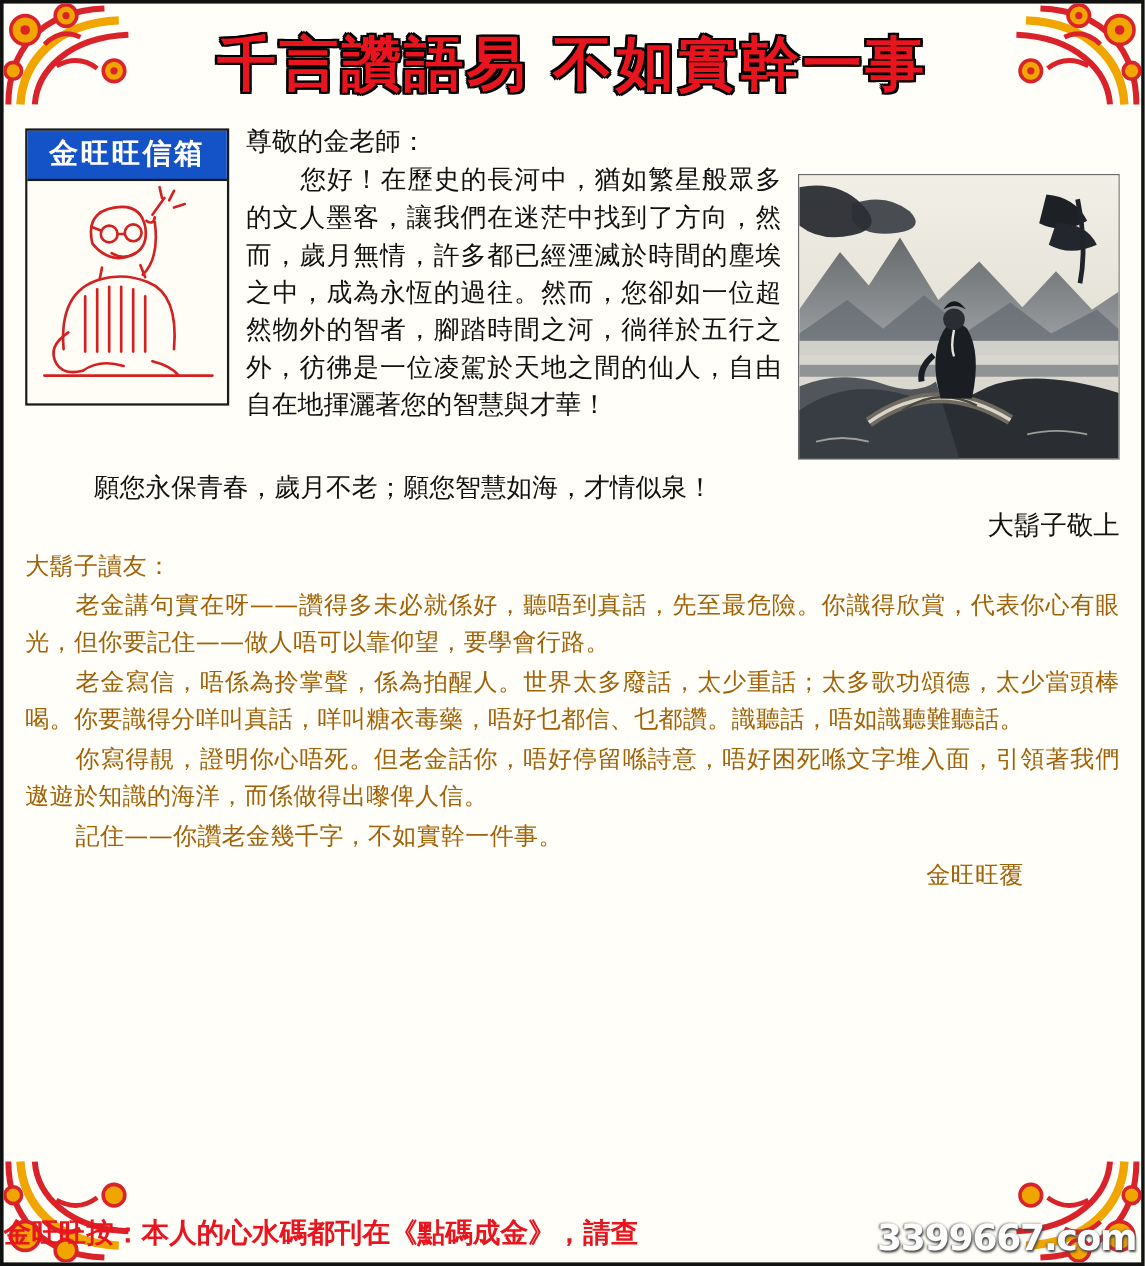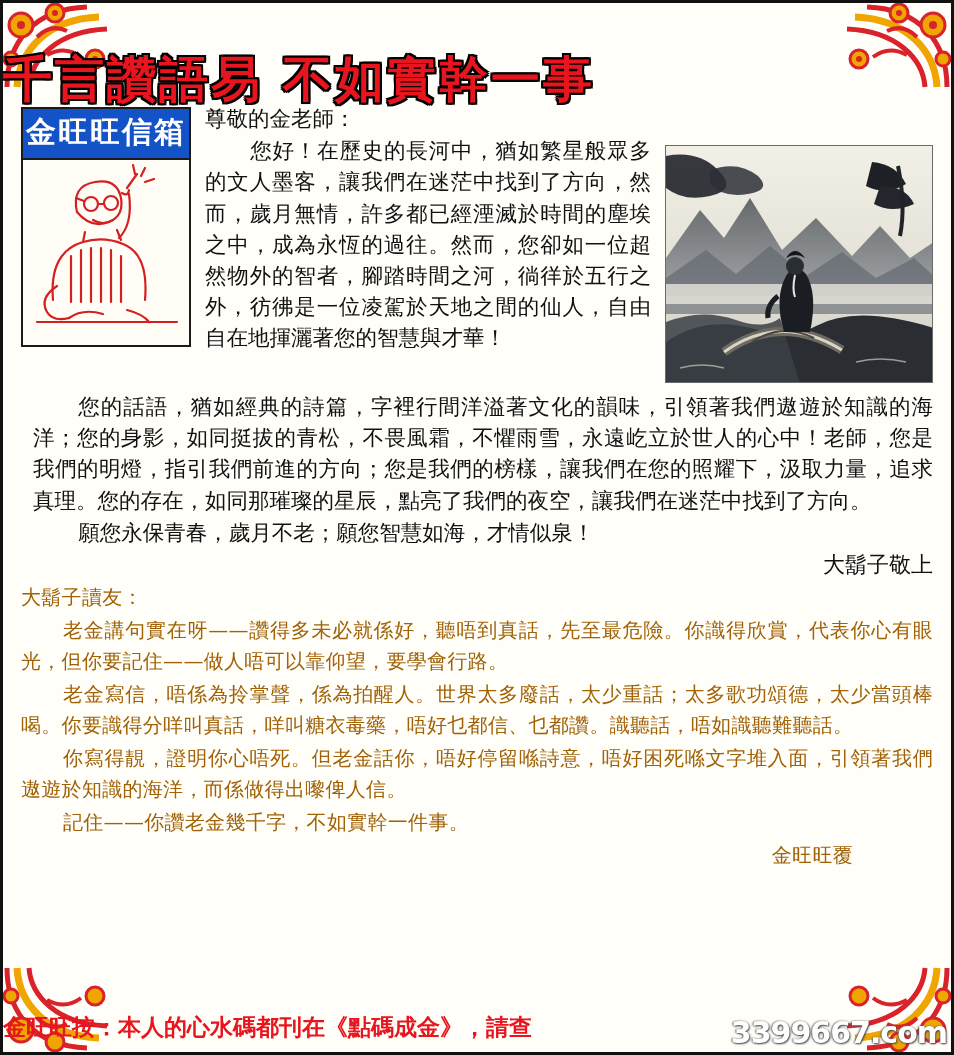--- a/index.html
+++ b/index.html
@@ -29,22 +29,22 @@
   }
   .corner.tl { top: 0; left: 0; }
   .corner.tr { top: 0; right: 0; transform: scaleX(-1); }
   .corner.bl { bottom: 0; left: 0; transform: scaleY(-1); }
   .corner.br { bottom: 0; right: 0; transform: scale(-1,-1); }
 
   
   .title-bar {
     position: absolute;
     top: 18px; left: 0; right: 0;
+    text-align: center;
     height: 70px;
-    margin-top: 26px;
   }
   .title {
     display: inline-block;
     font-family: "DejaVu Serif", "Liberation Serif", serif;
     font-size: 49px;
     font-weight: bold;
     letter-spacing: 3px;
     color: #e8141e;
     text-shadow:
       2px 0 0 #000, -2px 0 0 #000, 0 2px 0 #000, 0 -2px 0 #000,
@@ -67,21 +67,21 @@
     width: 170px;
     margin: 4px 14px 6px 0;
     border: 2px solid #1a1a1a;
     background: #fff;
   }
   .mailbox-head {
     background: #1452c8;
     color: #fff;
     font-family: "DejaVu Serif", "Liberation Serif", serif;
     font-weight: bold;
-    font-size: 30px;
+    font-size: 24px;
     text-align: center;
     letter-spacing: 2px;
     padding: 3px 0 5px;
     border-bottom: 2px solid #1a1a1a;
   }
   .mailbox-art {
     height: 185px;
     background: #fffdf5;
     position: relative;
   }
@@ -337,21 +337,20 @@
           <path d="M14 222 q22 -6 44 0"></path>
           <path d="M190 216 q24 -6 50 0"></path>
         </g>
       </svg>
     </div>
 
     <div class="letter">
       <p>尊敬的金老師：</p>
       <p class="indent">您好！在歷史的長河中，猶如繁星般眾多的文人墨客，讓我們在迷茫中找到了方向，然而，歲月無情，許多都已經湮滅於時間的塵埃之中，成為永恆的過往。然而，您卻如一位超然物外的智者，腳踏時間之河，徜徉於五行之外，彷彿是一位凌駕於天地之間的仙人，自由自在地揮灑著您的智慧與才華！</p>
       <div class="clear"></div>
-      <p class="indent">您的話語，猶如經典的詩篇，字裡行間洋溢著文化的韻味，引領著我們遨遊於知識的海洋；您的身影，如同挺拔的青松，不畏風霜，不懼雨雪，永遠屹立於世人的心中！老師，您是我們的明燈，指引我們前進的方向；您是我們的榜樣，讓我們在您的照耀下，汲取力量，追求真理。您的存在，如同那璀璨的星辰，點亮了我們的夜空，讓我們在迷茫中找到了方向。</p>
       <p class="indent">願您永保青春，歲月不老；願您智慧如海，才情似泉！</p>
       <p class="sign-right">大鬍子敬上</p>
     </div>
 
     <div class="reply">
       <p>大鬍子讀友：</p>
       <p class="indent">老金講句實在呀——讚得多未必就係好，聽唔到真話，先至最危險。你識得欣賞，代表你心有眼光，但你要記住——做人唔可以靠仰望，要學會行路。</p>
       <p class="indent">老金寫信，唔係為拎掌聲，係為拍醒人。世界太多廢話，太少重話；太多歌功頌德，太少當頭棒喝。你要識得分咩叫真話，咩叫糖衣毒藥，唔好乜都信、乜都讚。識聽話，唔如識聽難聽話。</p>
       <p class="indent">你寫得靚，證明你心唔死。但老金話你，唔好停留喺詩意，唔好困死喺文字堆入面，引領著我們遨遊於知識的海洋，而係做得出嚟俾人信。</p>
       <p class="indent">記住——你讚老金幾千字，不如實幹一件事。</p>

